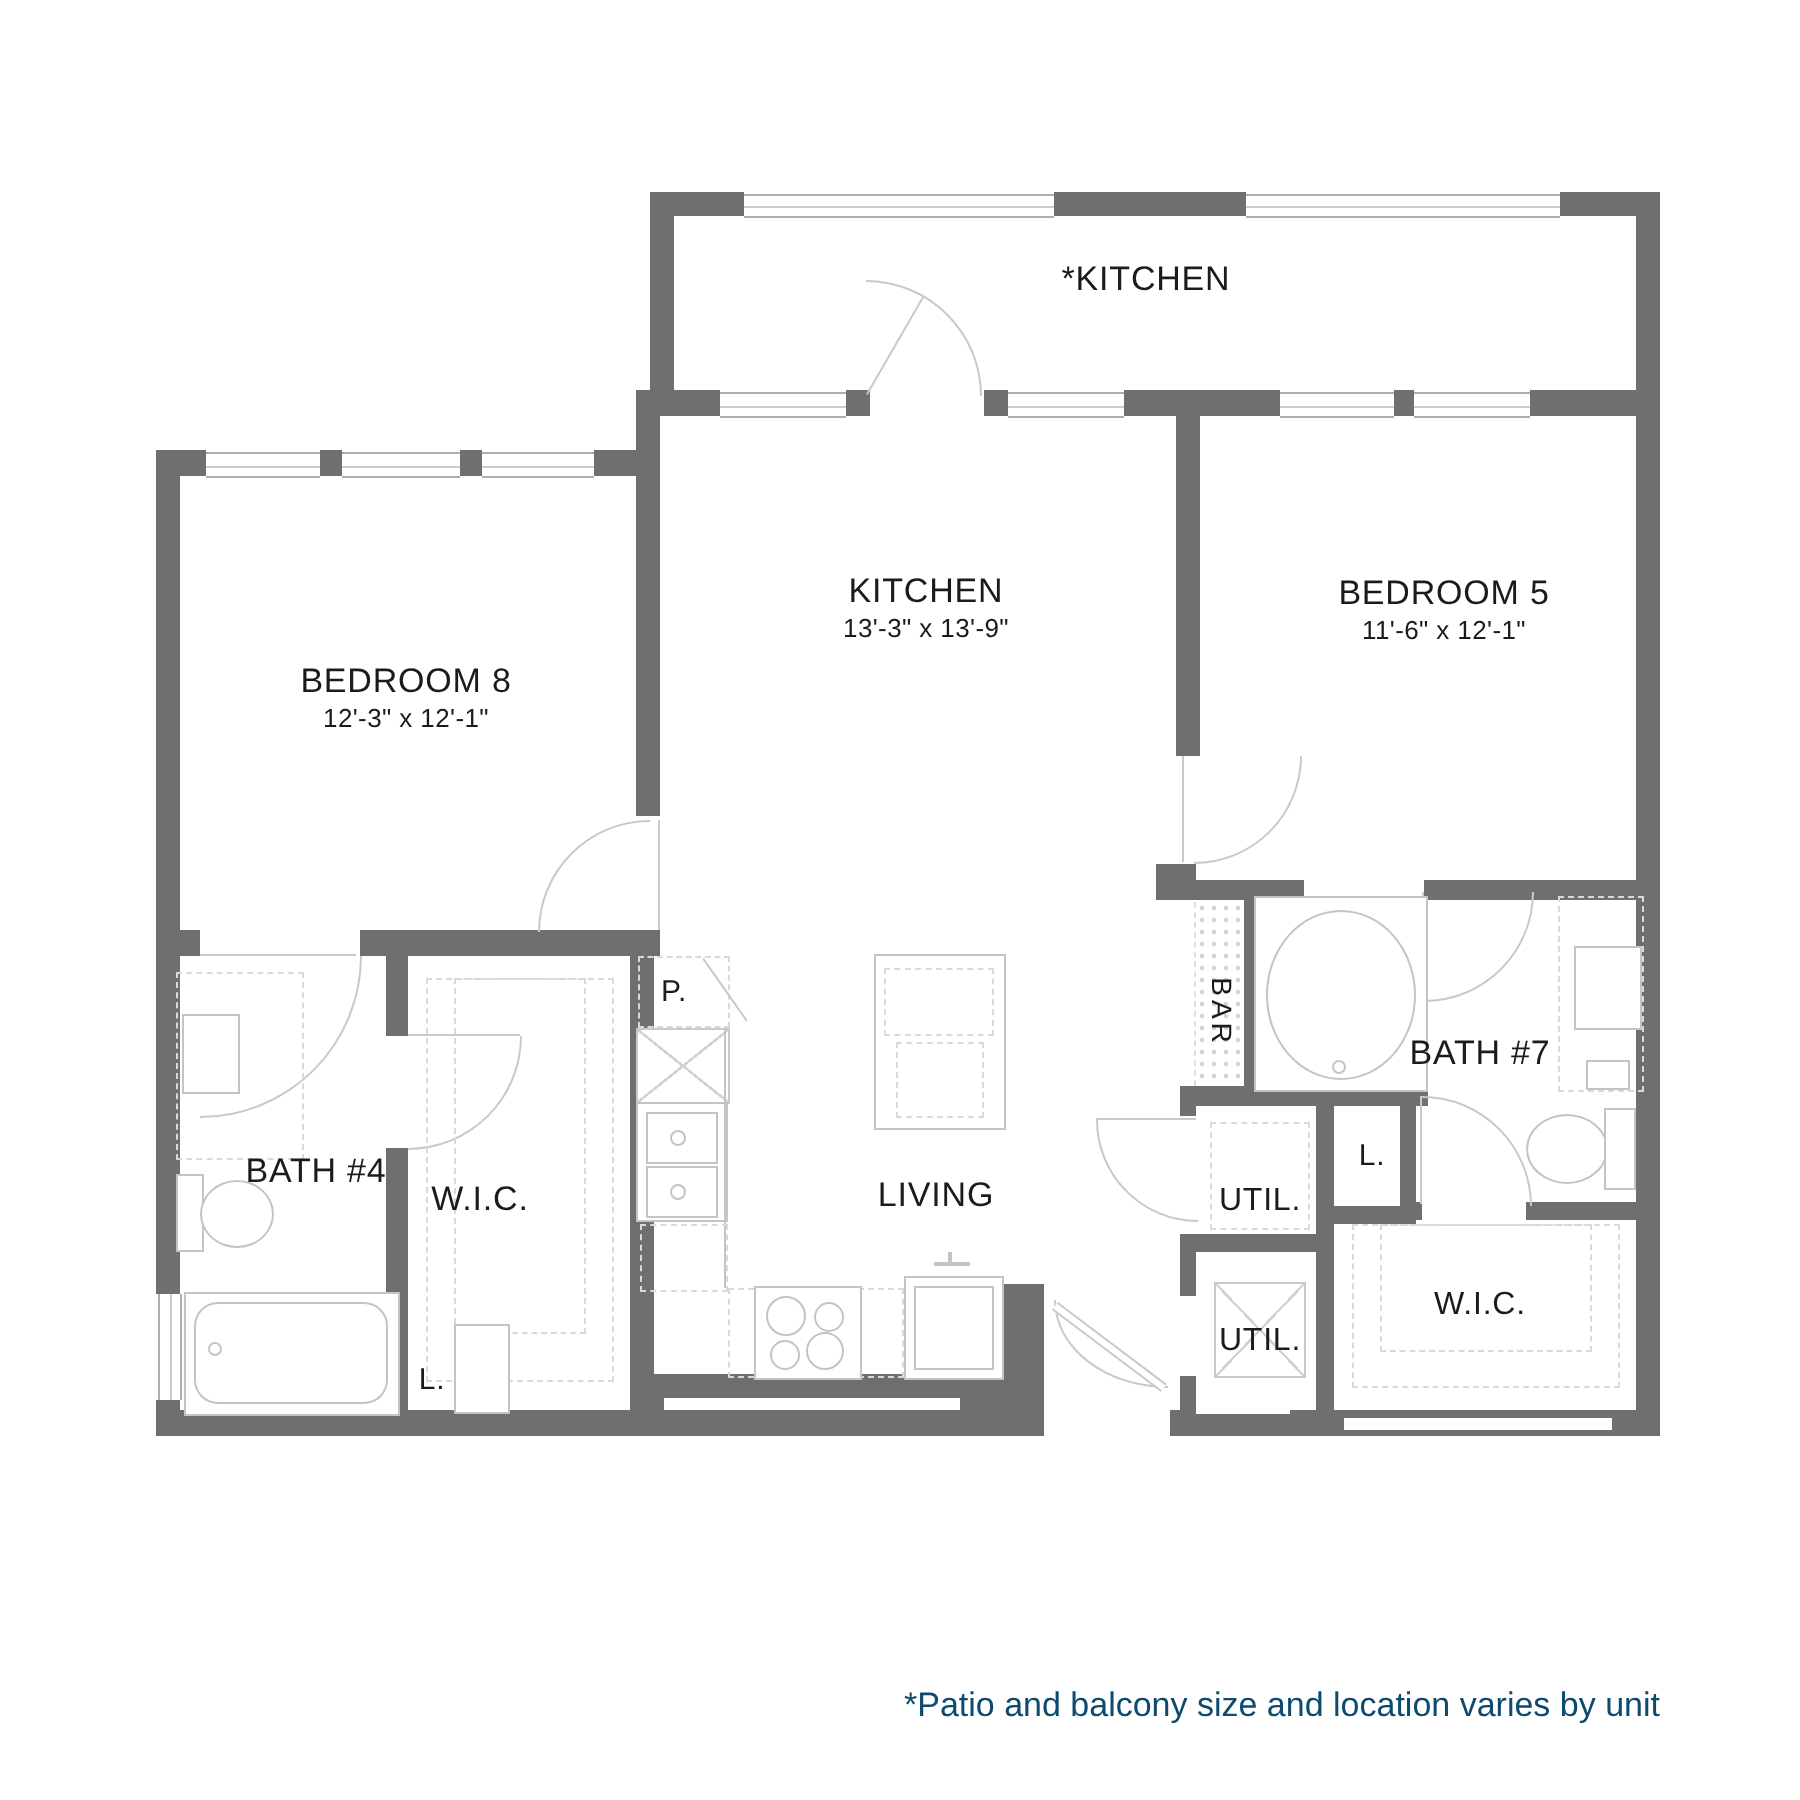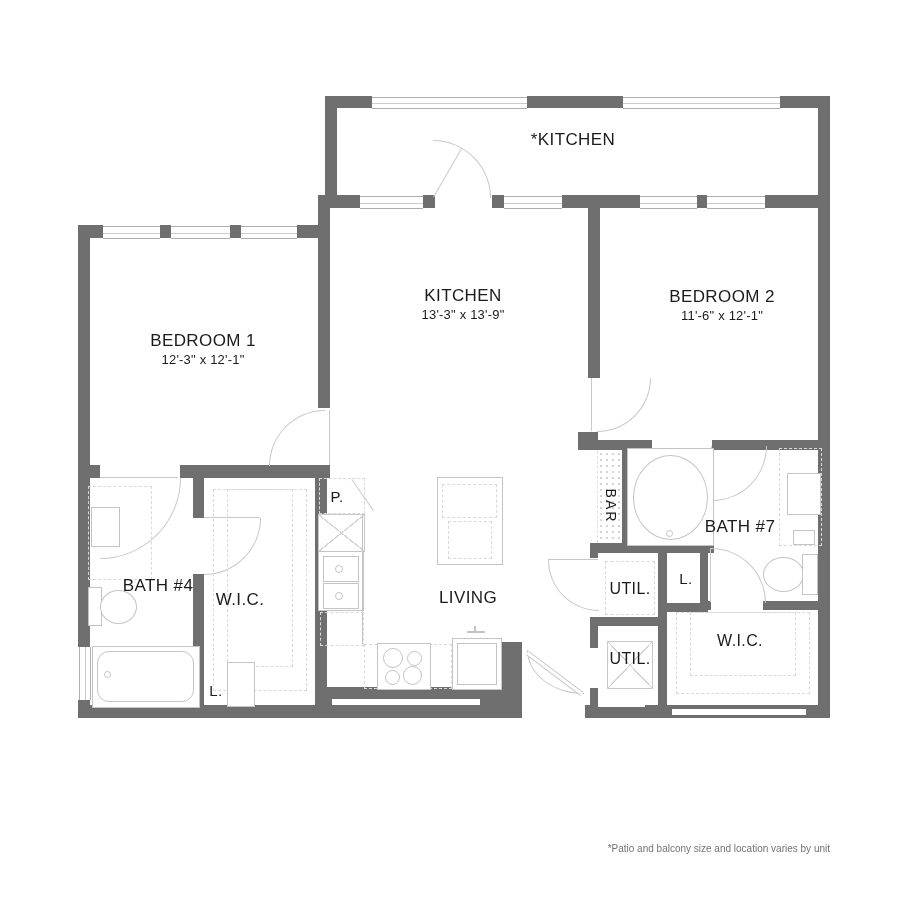--- a/index.html
+++ b/index.html
@@ -25,25 +25,25 @@
   .leaf{position:absolute;height:0;border-top:1px solid #c9c9c9;}
   .leafv{position:absolute;width:0;border-left:1px solid #c9c9c9;}
   .xbox{position:absolute;border:1px solid #c9c9c9;background:
         linear-gradient(to top right,transparent calc(50% - .6px),#d2d2d2 calc(50% - .6px),#d2d2d2 calc(50% + .6px),transparent calc(50% + .6px)),
         linear-gradient(to bottom right,transparent calc(50% - .6px),#d2d2d2 calc(50% - .6px),#d2d2d2 calc(50% + .6px),transparent calc(50% + .6px)),#fff;}
   .dots{position:absolute;background-image:radial-gradient(circle,#d4d4d4 1px,transparent 1.3px);
         background-size:6px 6px;border-left:1px dashed #e0e0e0;}
   .lbl{position:absolute;transform:translate(-50%,-50%);font-size:17px;color:#1b1b1b;
        white-space:nowrap;letter-spacing:.4px;}
   .dims{font-size:13px;letter-spacing:.2px;}
-  .md{font-size:16px;}
+  .md{font-size:16px;margin-top:12px;}
   .sm{font-size:15px;}
   .bar-lbl{position:absolute;transform:translate(-50%,-50%);writing-mode:vertical-rl;
        font-size:14px;letter-spacing:2px;color:#1b1b1b;}
-  .note{position:absolute;font-size:10px;color:#737373;white-space:nowrap;}
+  .note{position:absolute;font-size:17px;color:#0c4a6e;white-space:nowrap;}
 </style>
 </head>
 <body>
 
 <div class="canvas">
  <div class="plan">
 
   <div class="w" style="left:325px;top:96px;width:47px;height:12px"></div>
   <div class="win-h" style="left:372px;top:97px;width:155px;height:10px"></div>
   <div class="w" style="left:527px;top:96px;width:96px;height:12px"></div>
@@ -182,23 +182,23 @@
   <div class="f" style="left:802px;top:554px;width:14px;height:39px"></div>
 
   <div class="d" style="left:605px;top:561px;width:48px;height:52px"></div>
   <div class="xbox" style="left:607px;top:641px;width:44px;height:46px"></div>
   <div class="d" style="left:676px;top:612px;width:132px;height:80px"></div>
   <div class="d" style="left:690px;top:612px;width:104px;height:62px"></div>
 
   <div class="lbl" style="left:573px;top:140px">*KITCHEN</div>
   <div class="lbl" style="left:463px;top:296px">KITCHEN</div>
   <div class="lbl dims" style="left:463px;top:314px">13'-3" x 13'-9"</div>
-  <div class="lbl" style="left:722px;top:297px">BEDROOM 2</div>
+  <div class="lbl" style="left:722px;top:297px">BEDROOM 5</div>
   <div class="lbl dims" style="left:722px;top:315px">11'-6" x 12'-1"</div>
-  <div class="lbl" style="left:203px;top:341px">BEDROOM 1</div>
+  <div class="lbl" style="left:203px;top:341px">BEDROOM 8</div>
   <div class="lbl dims" style="left:203px;top:359px">12'-3" x 12'-1"</div>
   <div class="lbl" style="left:158px;top:586px">BATH #4</div>
   <div class="lbl" style="left:240px;top:600px">W.I.C.</div>
   <div class="lbl sm" style="left:216px;top:690px">L.</div>
   <div class="lbl sm" style="left:337px;top:496px">P.</div>
   <div class="lbl" style="left:468px;top:598px">LIVING</div>
   <div class="bar-lbl" style="left:611px;top:506px">BAR</div>
   <div class="lbl" style="left:740px;top:527px">BATH #7</div>
   <div class="lbl md" style="left:630px;top:589px">UTIL.</div>
   <div class="lbl sm" style="left:686px;top:578px">L.</div>

